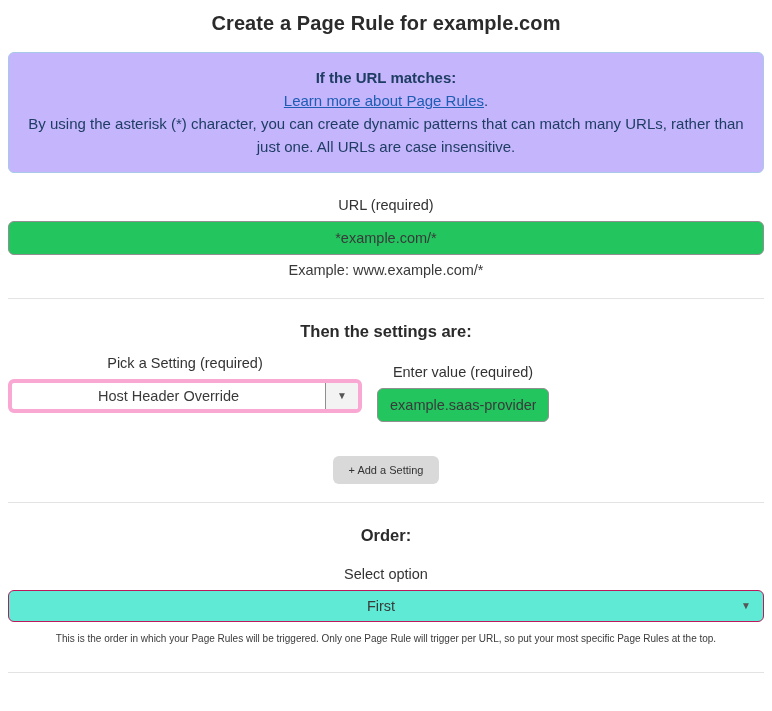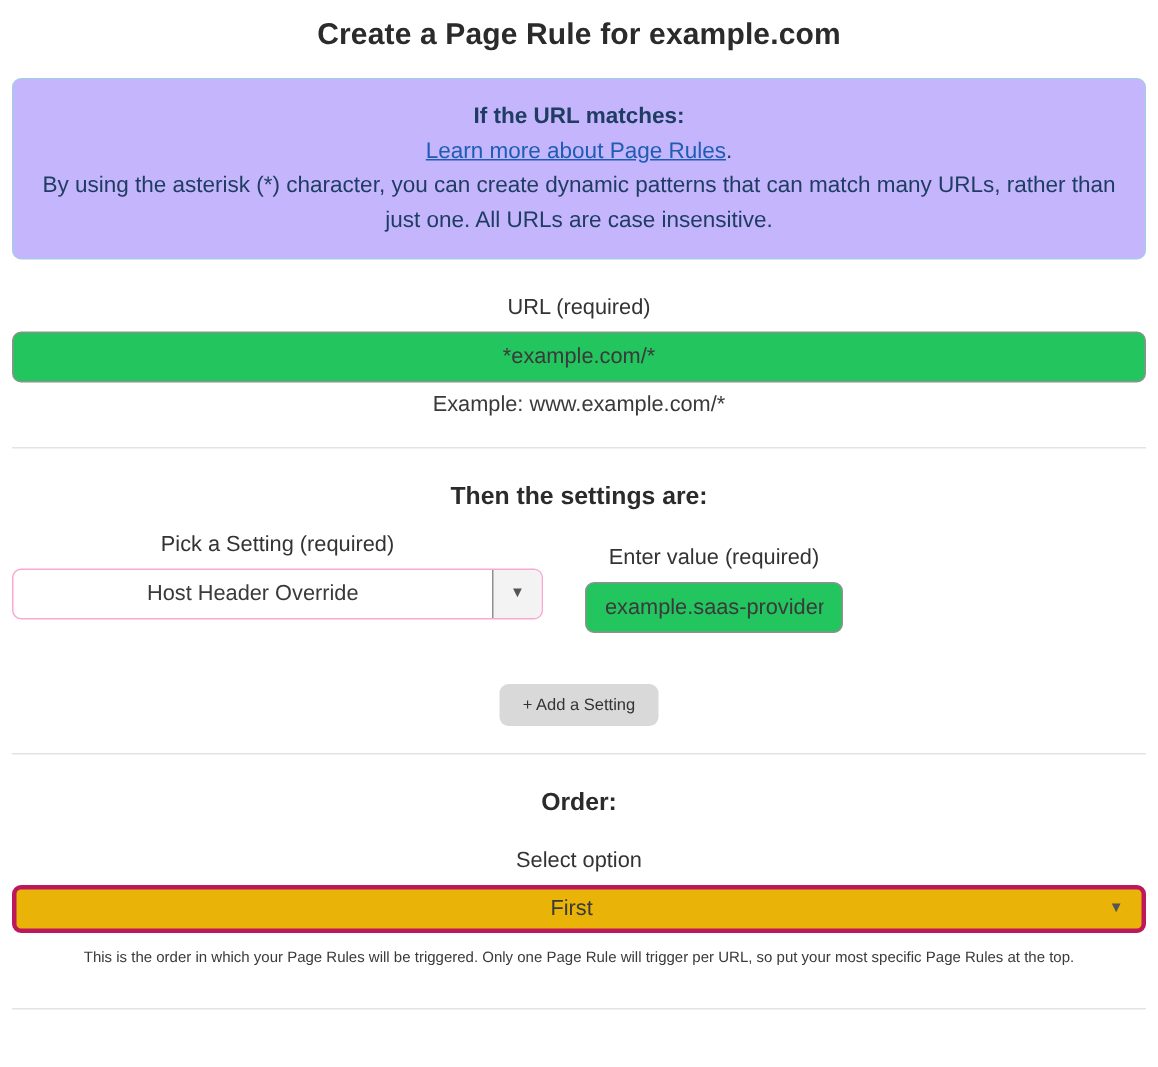--- a/index.html
+++ b/index.html
@@ -64,30 +64,30 @@
   }
   .section-heading {
     font-size: 16.5px;
     font-weight: 700;
     color: #2b2b2b;
     margin-top: 23px;
   }
   .settings-row {
     display: flex;
     align-items: flex-start;
-    gap: 28px;
+    gap: 15px;
   }
   .setting-col { width: 354px; }
   .value-col { width: 172px; margin-top: 9px; }
   .settings-row .field-label { margin-top: 14px; }
   .select-box {
     display: flex;
     align-items: center;
     height: 34px;
-    border: 1px solid #f9a8d4;
+    border: 4px solid #f9a8d4;
     border-radius: 6px;
     background: #ffffff;
     font-size: 14.5px;
     color: #3a3a3a;
     cursor: pointer;
     overflow: hidden;
   }
   .select-box .select-value {
     flex: 1;
     padding: 0 12px;
@@ -105,23 +105,23 @@
   }
   .caret {
     font-size: 10px;
     color: #555555;
     line-height: 1;
   }
   .select-plain {
     display: flex;
     align-items: center;
     height: 32px;
-    border: 3px solid #be185d;
-    border-radius: 6px;
-    background: #eab308;
+    border: 1px solid #be185d;
+    border-radius: 6px;
+    background: #5eead4;
     font-size: 14.5px;
     color: #3a3a3a;
     cursor: pointer;
     padding: 0 12px;
   }
   .select-plain .select-value { flex: 1; }
   .btn {
     display: inline-block;
     border: none;
     border-radius: 6px;

